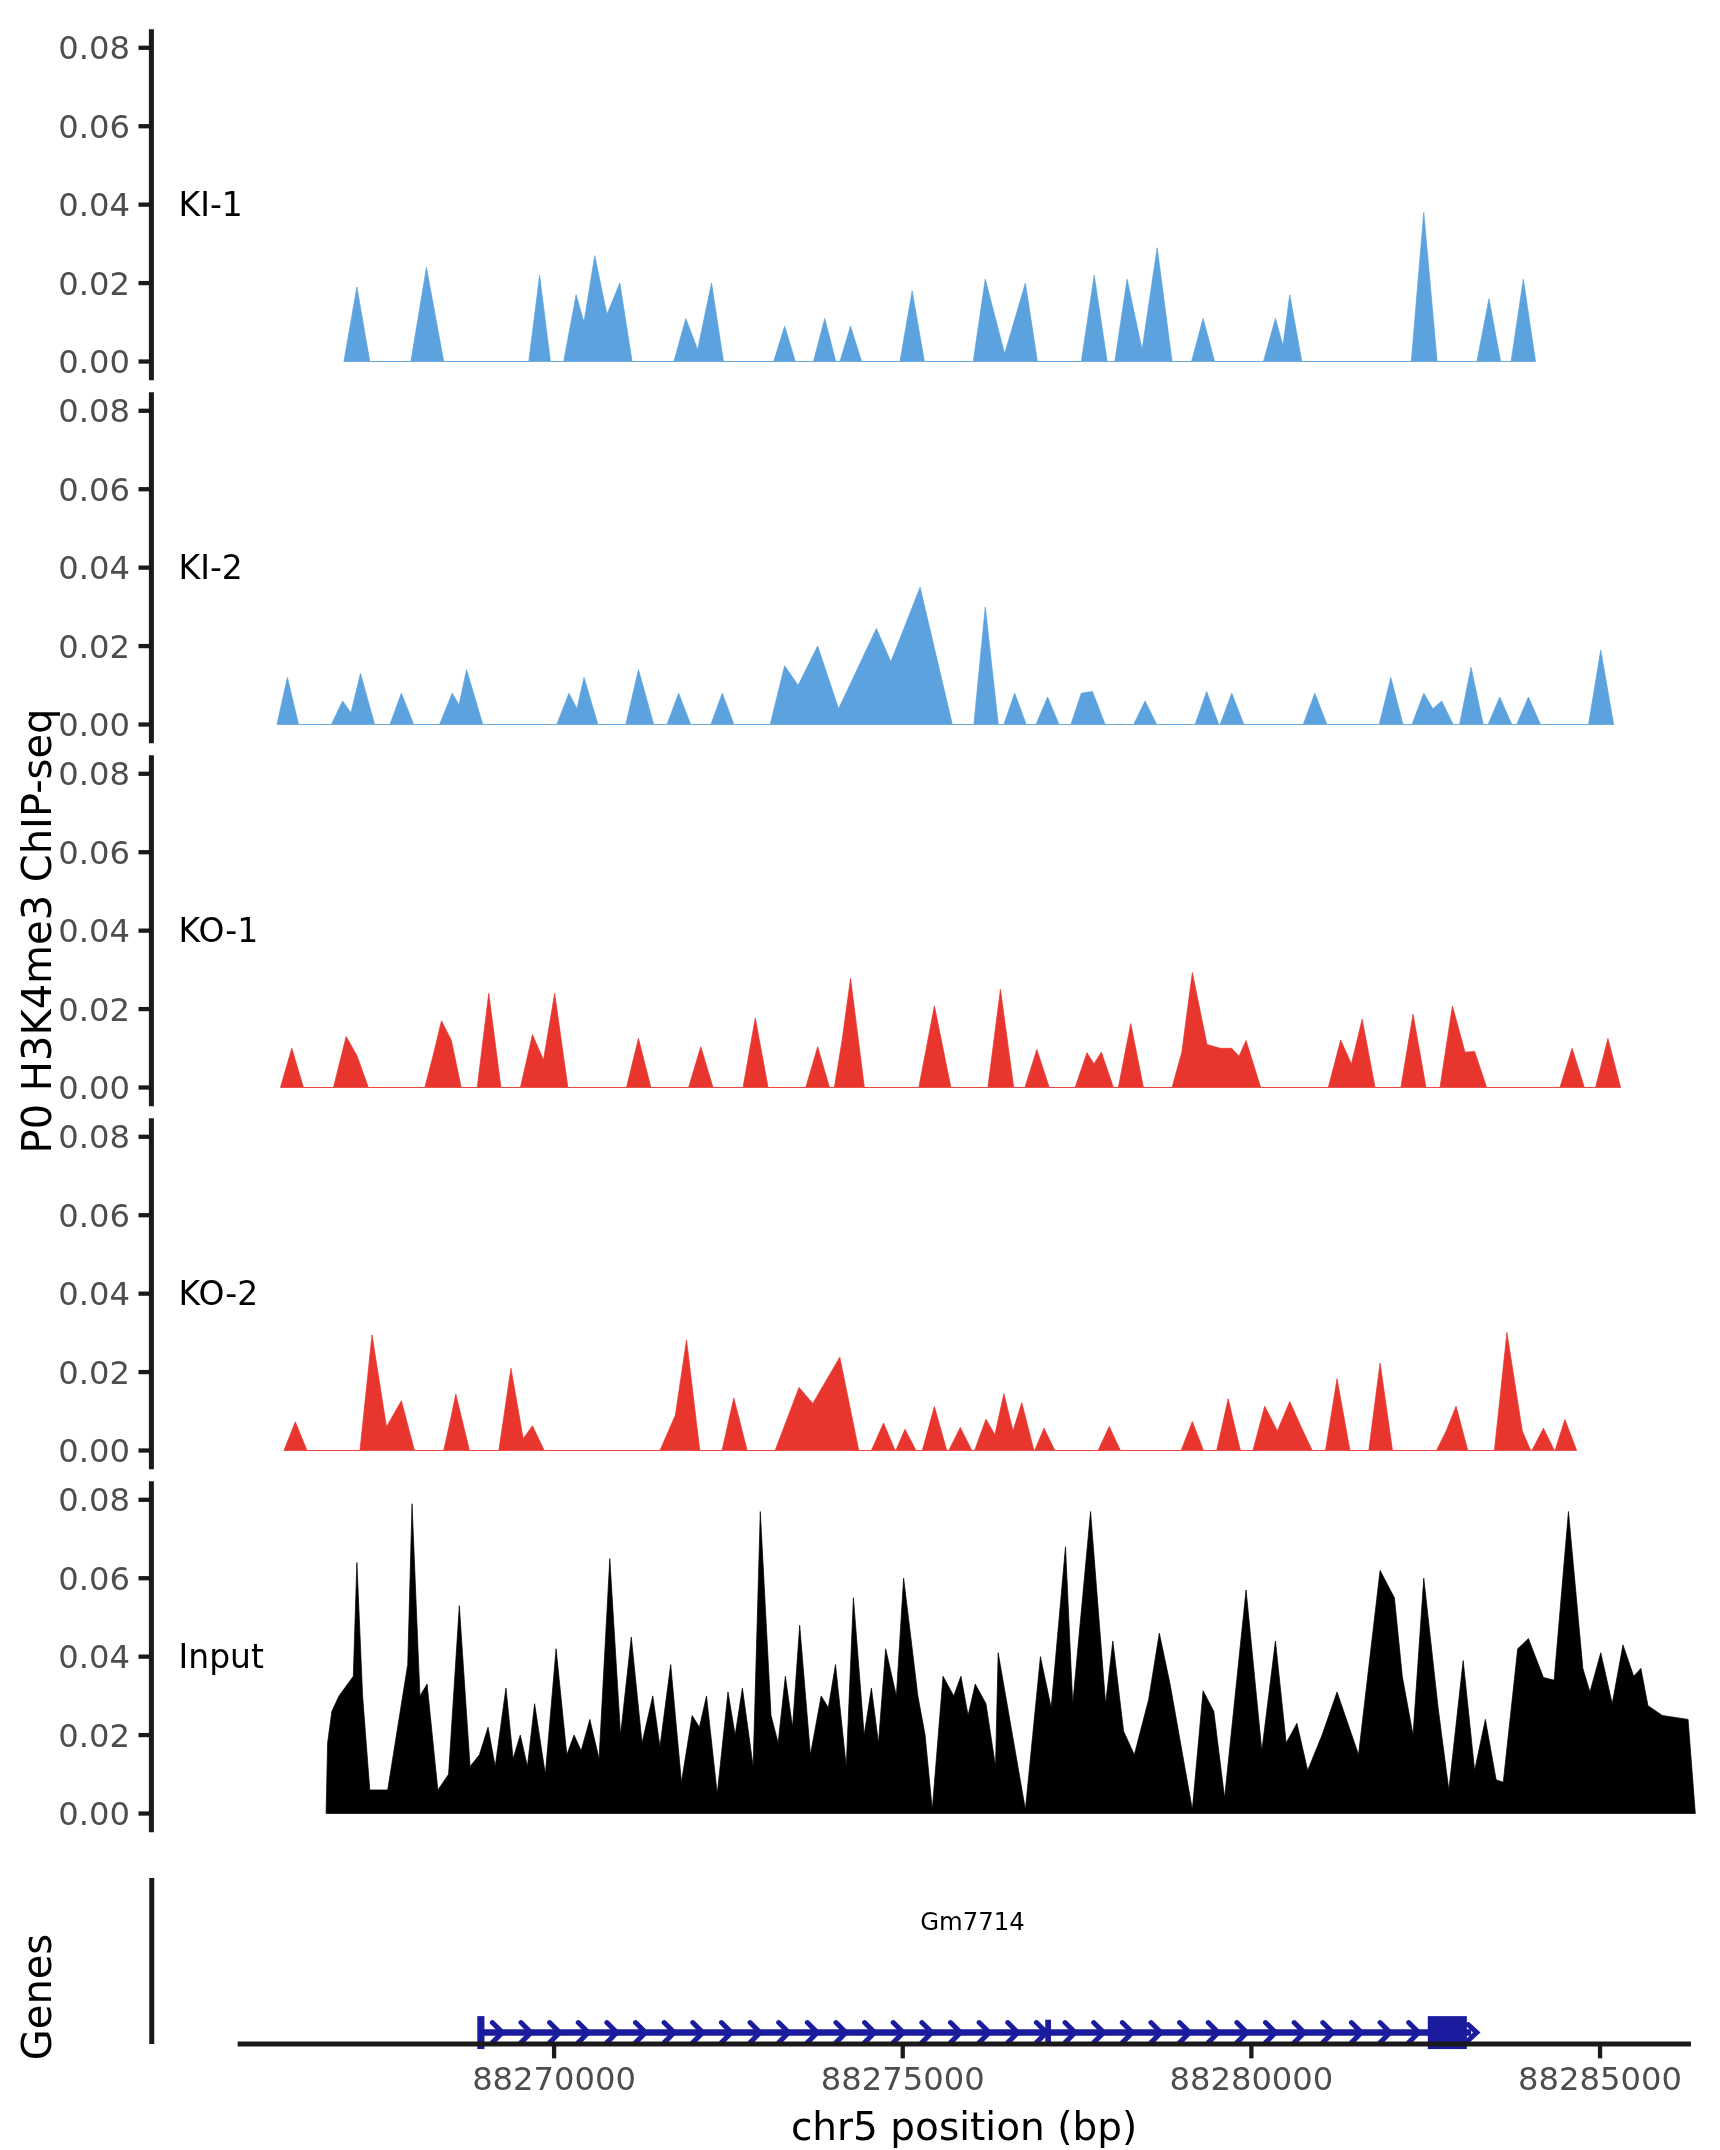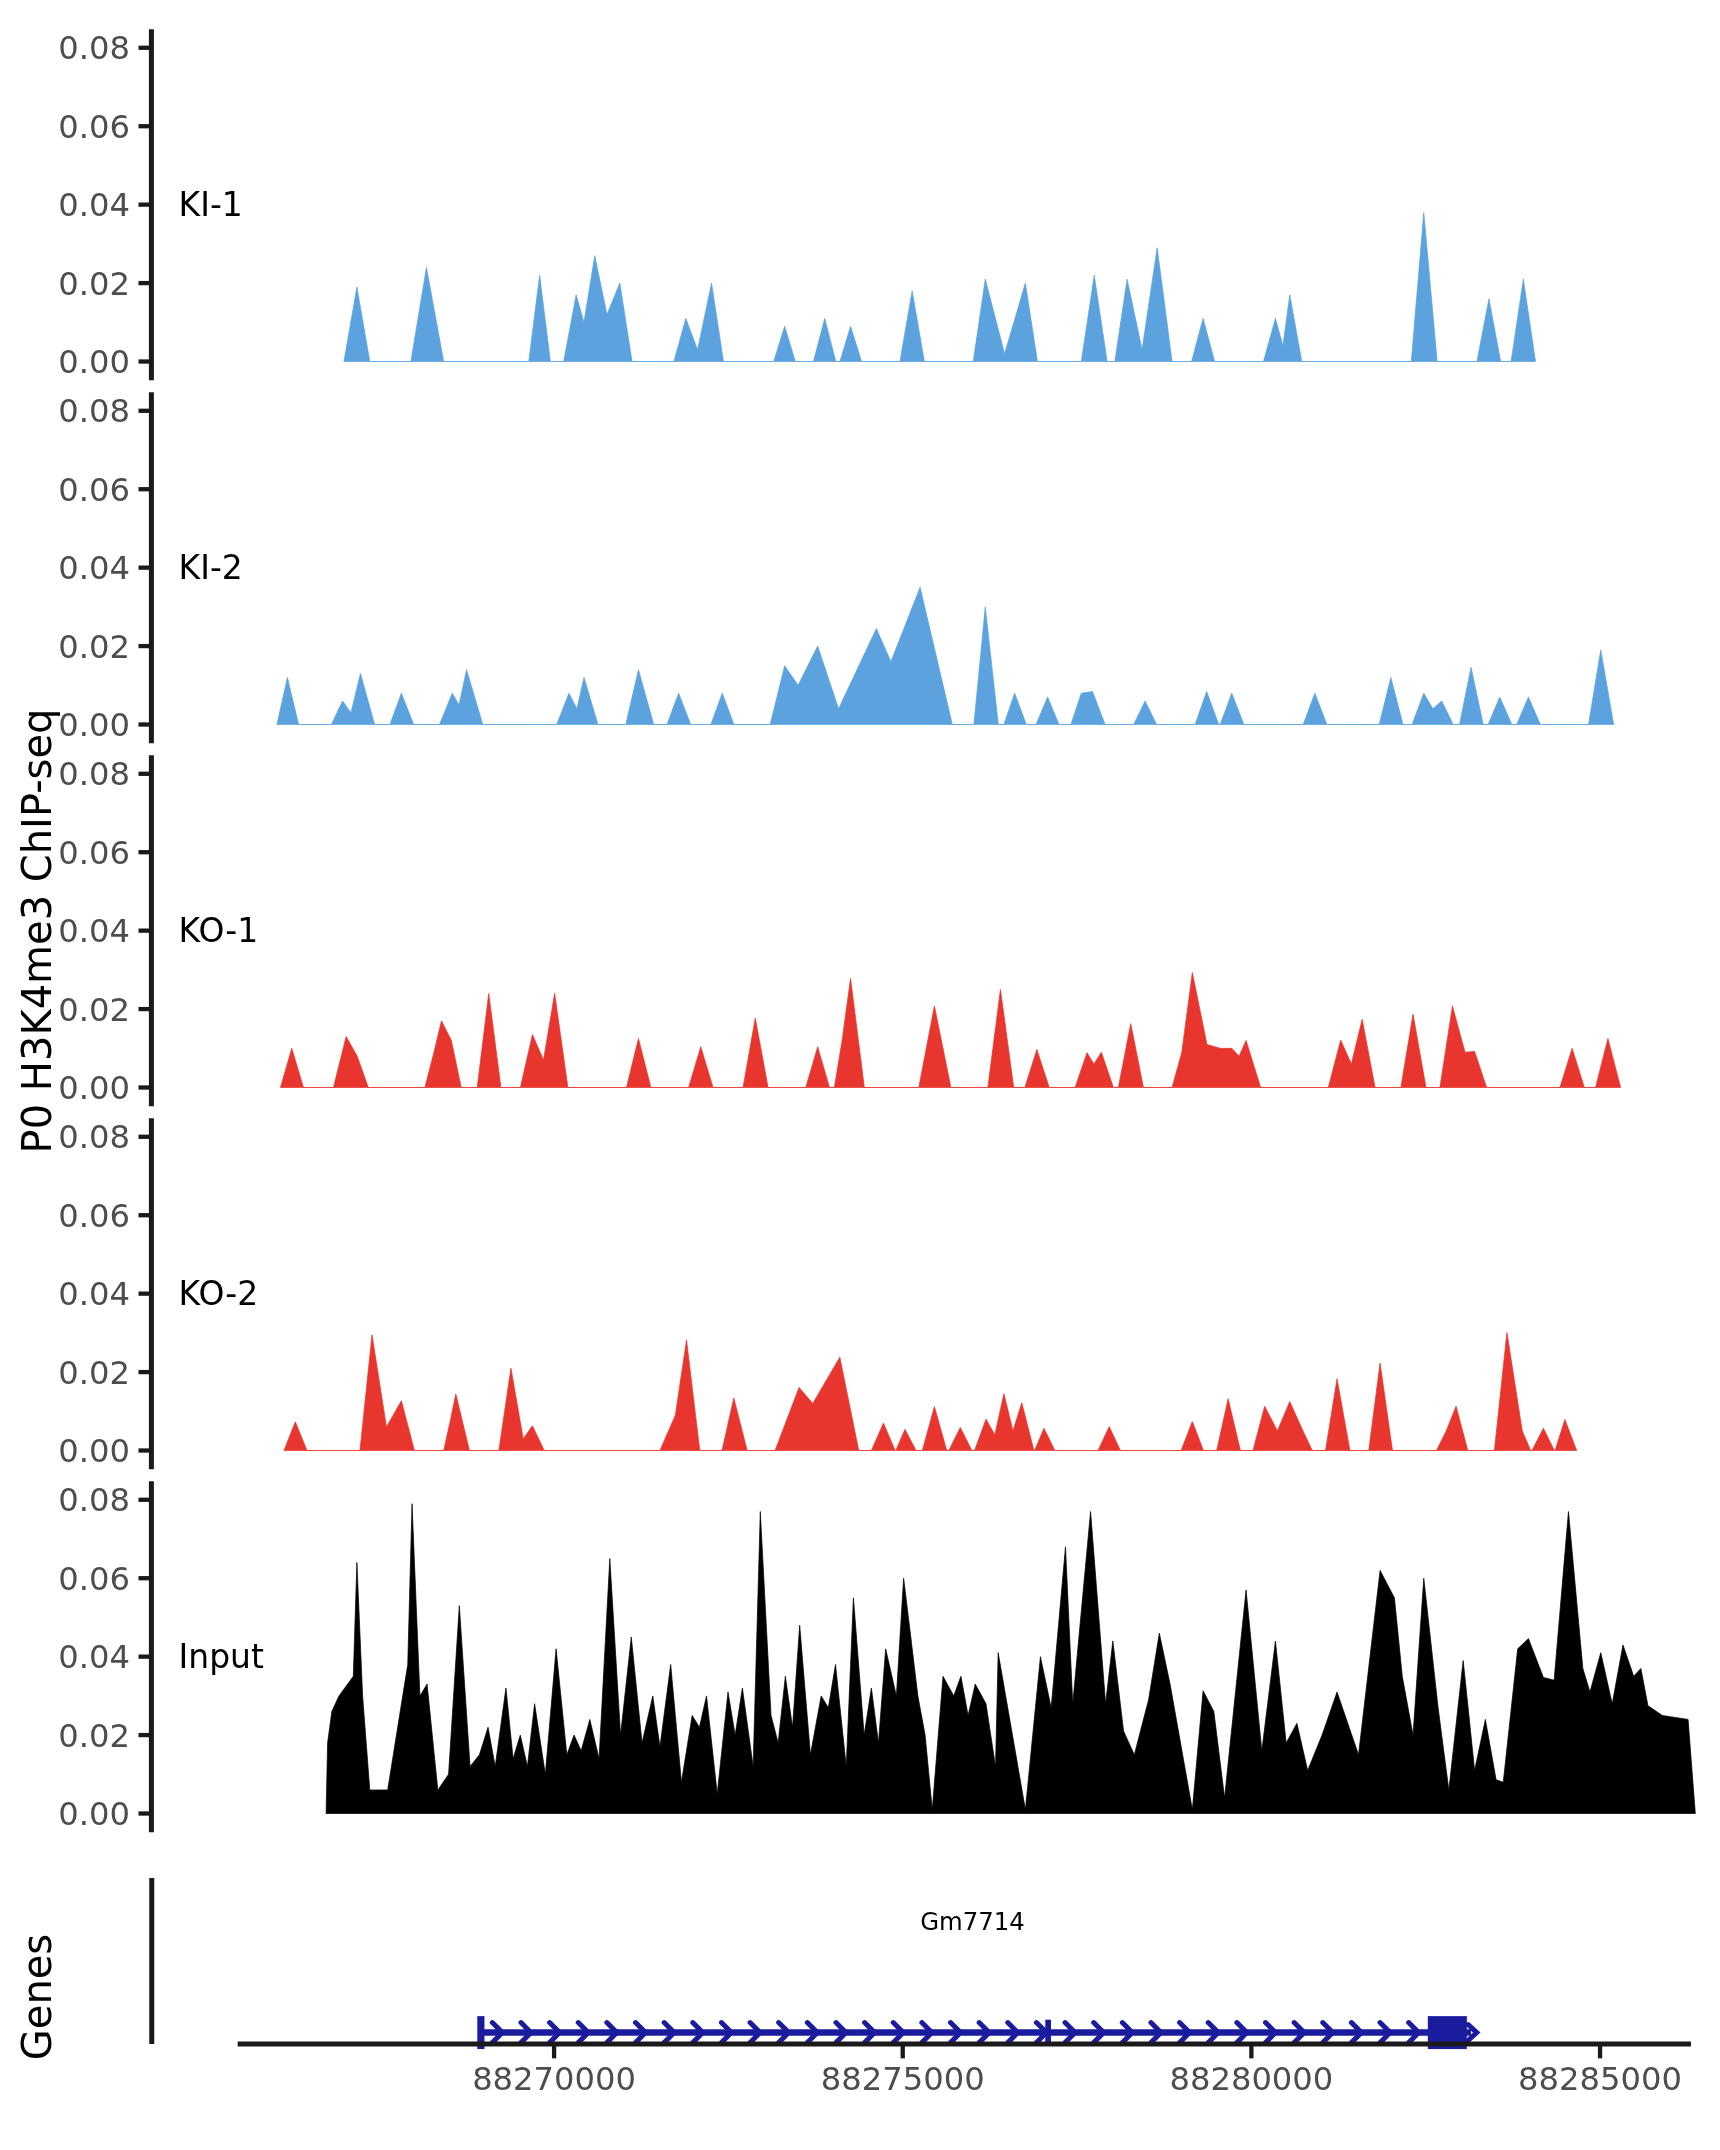--- a/index.html
+++ b/index.html
@@ -19,20 +19,21 @@
   }
   svg{position:absolute;left:0;overflow:visible;}
   text{font-family:"DejaVu Sans","Liberation Sans",sans-serif;}
 </style>
 </head>
 <body>
 
 <div class="canvas">
   <div class="rot-label" style="left:37px;top:931px;">P0 H3K4me3 ChIP-seq</div>
   <div class="rot-label" style="left:37px;top:1997px;">Genes</div>
+  <div class="xtitle" style="left:964px;top:2126px;">chr5 position (bp)</div>
   <div id="tracks">
       <svg width="1721" height="361" style="top:21.5px;left:0px;" viewBox="0 0 2400 504">
         <line x1="210" y1="10" x2="210" y2="500" stroke="#1a1a1a" stroke-width="7"></line>
         <line x1="192" y1="36" x2="210" y2="36" stroke="#1a1a1a" stroke-width="6"></line>
         <text x="180" y="52" text-anchor="end" font-size="45" fill="#4d4d4d">0.08</text>
         <line x1="192" y1="145.5" x2="210" y2="145.5" stroke="#1a1a1a" stroke-width="6"></line>
         <text x="180" y="161.5" text-anchor="end" font-size="45" fill="#4d4d4d">0.06</text>
         <line x1="192" y1="255" x2="210" y2="255" stroke="#1a1a1a" stroke-width="6"></line>
         <text x="180" y="271" text-anchor="end" font-size="45" fill="#4d4d4d">0.04</text>
         <line x1="192" y1="364.5" x2="210" y2="364.5" stroke="#1a1a1a" stroke-width="6"></line>

